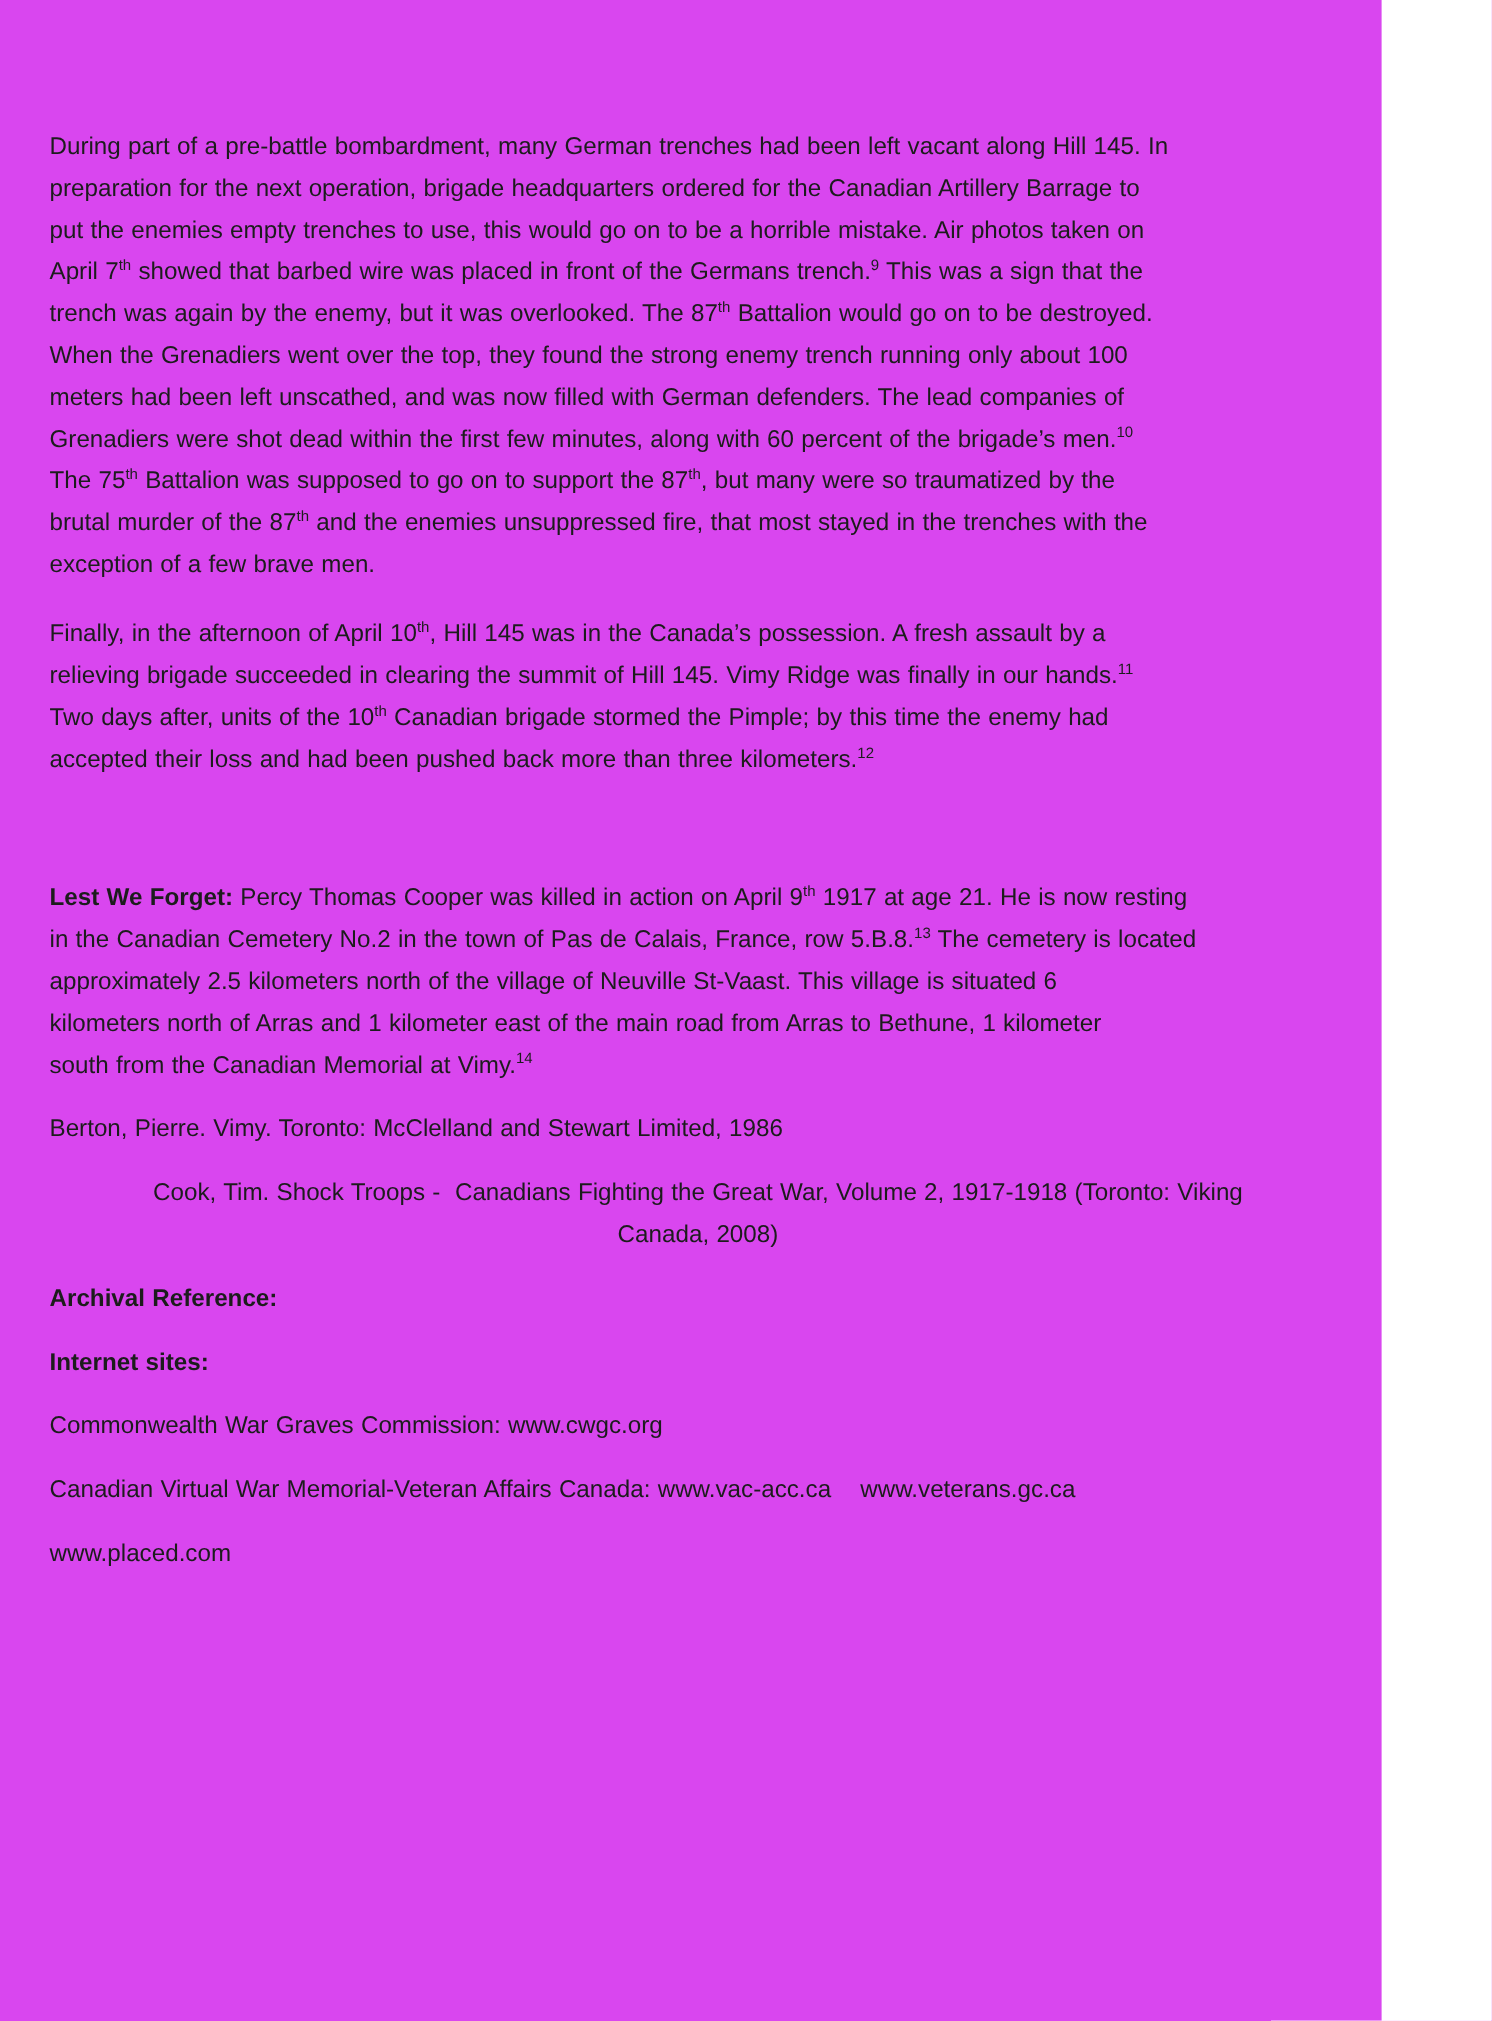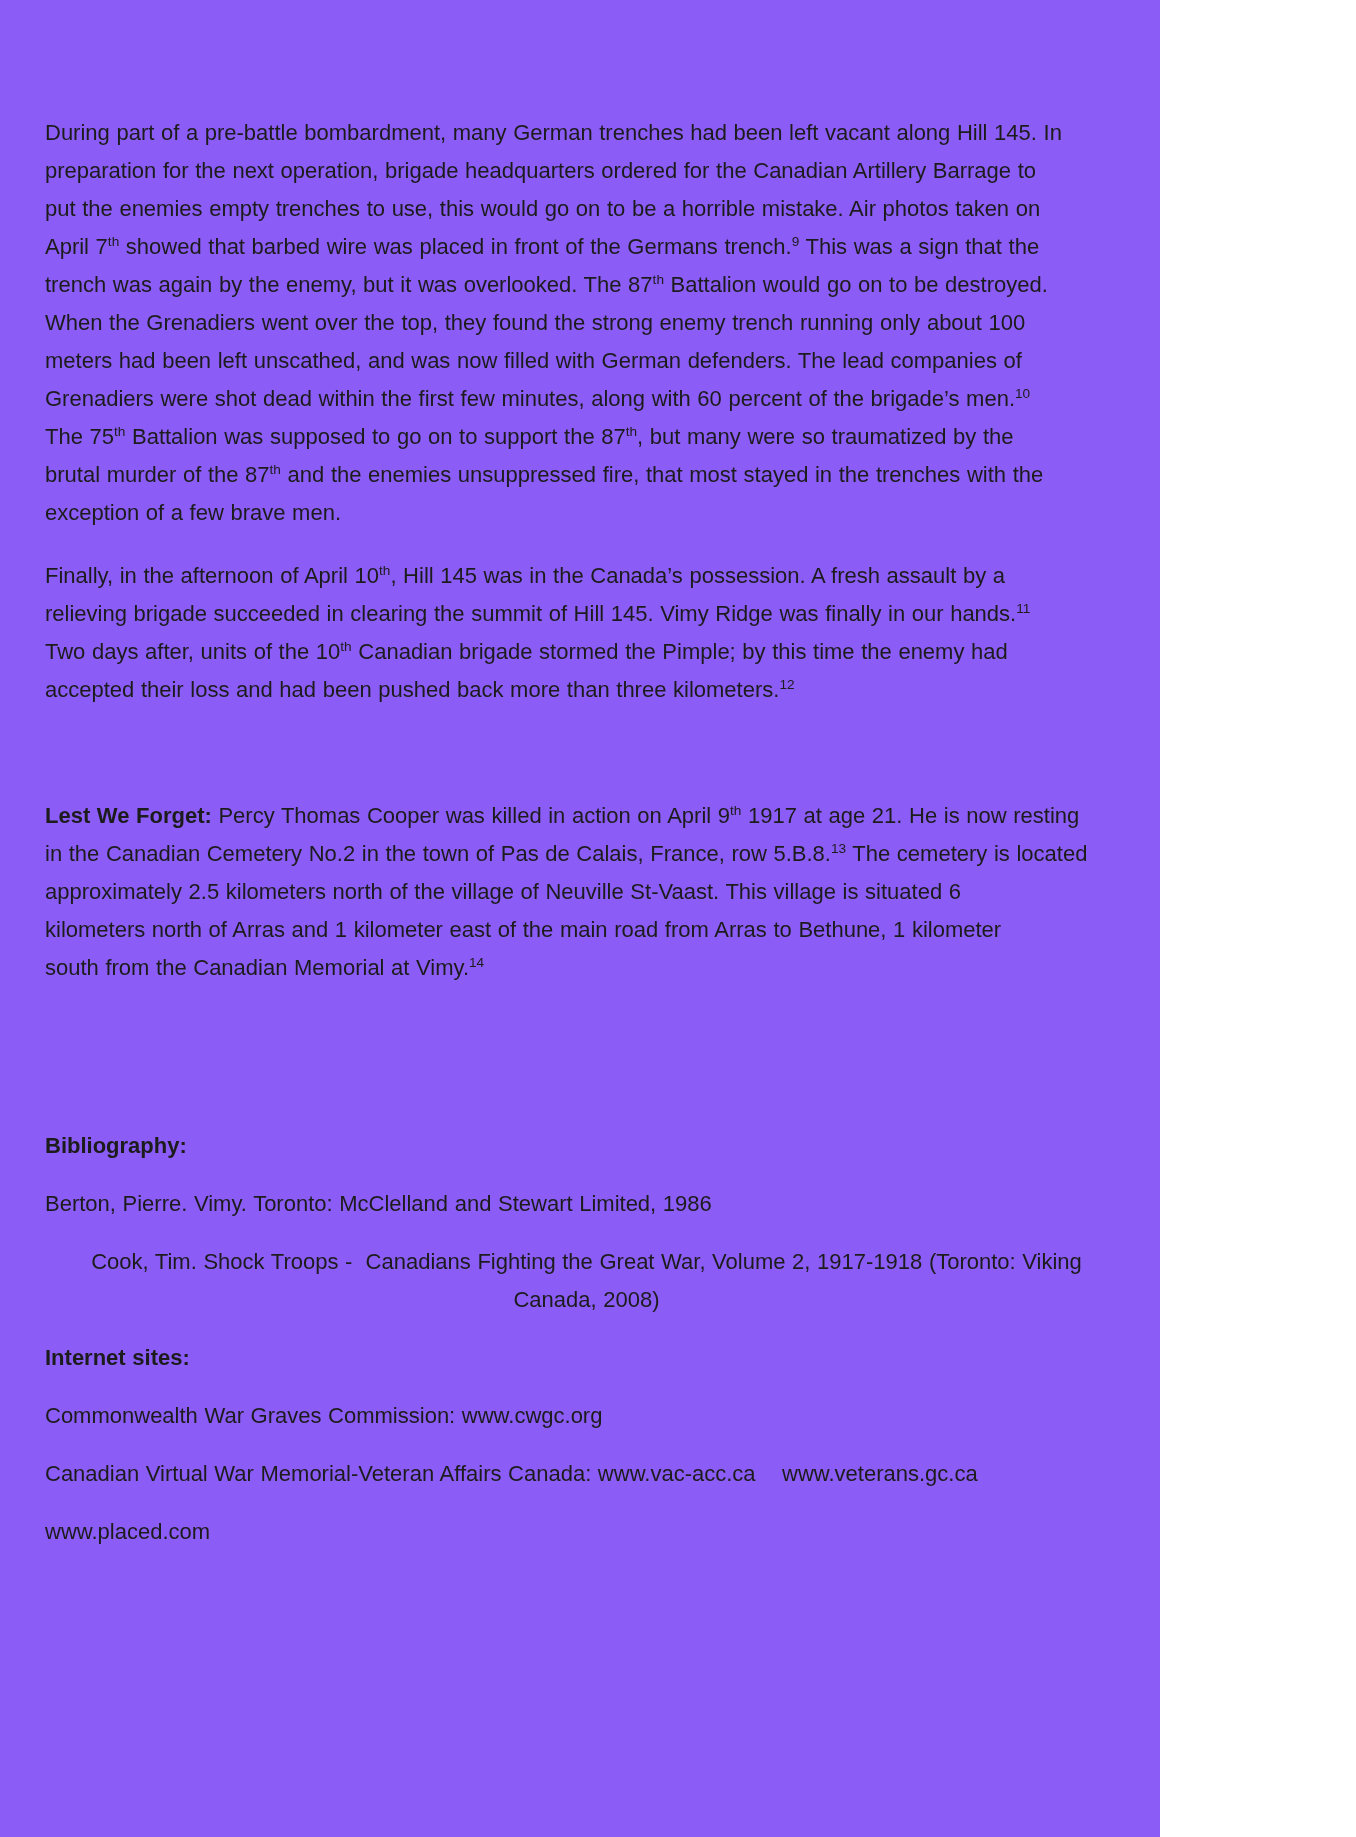--- a/index.html
+++ b/index.html
@@ -9,23 +9,23 @@
   }
   body {
     width: 1356px;
     height: 1837px;
     font-family: "Liberation Sans", sans-serif;
     color: #1c1c1c;
     overflow: hidden;
   }
   .page {
     box-sizing: border-box;
-    width: 1160px;
+    width: 1256px;
     height: 1837px;
-    background: #8b5cf6;
+    background: #d946ef;
     padding: 114px 32px 0 45px;
   }
   p.docline {
     margin: 0;
     font-size: 22px;
     line-height: 38px;
     white-space: pre-wrap;
     word-spacing: 0.5px;
   }
   p.docline b {
@@ -37,20 +37,20 @@
     line-height: 0;
   }
 </style>
 </head>
 <body>
 
 <div class="page">
     <p class="docline" style="margin-top: 0px;"><span>During part of a pre-battle bombardment, many German trenches had been left vacant along Hill 145. In</span><br><span>preparation for the next operation, brigade headquarters ordered for the Canadian Artillery Barrage to</span><br><span>put the enemies empty trenches to use, this would go on to be a horrible mistake. Air photos taken on</span><br><span>April 7</span><sup>th</sup><span> showed that barbed wire was placed in front of the Germans trench.</span><sup>9</sup><span> This was a sign that the</span><br><span>trench was again by the enemy, but it was overlooked. The 87</span><sup>th</sup><span> Battalion would go on to be destroyed.</span><br><span>When the Grenadiers went over the top, they found the strong enemy trench running only about 100</span><br><span>meters had been left unscathed, and was now filled with German defenders. The lead companies of</span><br><span>Grenadiers were shot dead within the first few minutes, along with 60 percent of the brigade’s men.</span><sup>10</sup><br><span>The 75</span><sup>th</sup><span> Battalion was supposed to go on to support the 87</span><sup>th</sup><span>, but many were so traumatized by the</span><br><span>brutal murder of the 87</span><sup>th</sup><span> and the enemies unsuppressed fire, that most stayed in the trenches with the</span><br><span>exception of a few brave men.</span></p>
     <p class="docline" style="margin-top: 25px;"><span>Finally, in the afternoon of April 10</span><sup>th</sup><span>, Hill 145 was in the Canada’s possession. A fresh assault by a</span><br><span>relieving brigade succeeded in clearing the summit of Hill 145. Vimy Ridge was finally in our hands.</span><sup>11</sup><br><span>Two days after, units of the 10</span><sup>th</sup><span> Canadian brigade stormed the Pimple; by this time the enemy had</span><br><span>accepted their loss and had been pushed back more than three kilometers.</span><sup>12</sup></p>
     <p class="docline" style="margin-top: 88px;"><b>Lest We Forget:</b><span> Percy Thomas Cooper was killed in action on April 9</span><sup>th</sup><span> 1917 at age 21. He is now resting</span><br><span>in the Canadian Cemetery No.2 in the town of Pas de Calais, France, row 5.B.8.</span><sup>13</sup><span> The cemetery is located</span><br><span>approximately 2.5 kilometers north of the village of Neuville St-Vaast. This village is situated 6</span><br><span>kilometers north of Arras and 1 kilometer east of the main road from Arras to Bethune, 1 kilometer</span><br><span>south from the Canadian Memorial at Vimy.</span><sup>14</sup></p>
-    <p class="docline" style="margin-top: 140px;"><b>Bibliography:</b></p>
     <p class="docline" style="margin-top: 20px;"><span>Berton, Pierre. Vimy. Toronto: McClelland and Stewart Limited, 1986</span></p>
     <p class="docline" style="margin-top: 20px; text-align: center;"><span>Cook, Tim. Shock Troops -  Canadians Fighting the Great War, Volume 2, 1917-1918 (Toronto: Viking</span><br><span>Canada, 2008)</span></p>
+    <p class="docline" style="margin-top: 20px;"><b>Archival Reference:</b></p>
     <p class="docline" style="margin-top: 20px;"><b>Internet sites:</b></p>
     <p class="docline" style="margin-top: 20px;"><span>Commonwealth War Graves Commission: www.cwgc.org</span></p>
     <p class="docline" style="margin-top: 20px;"><span>Canadian Virtual War Memorial-Veteran Affairs Canada: www.vac-acc.ca    www.veterans.gc.ca</span></p>
     <p class="docline" style="margin-top: 20px;"><span>www.placed.com</span></p>
   </div>
 
 </body></html>

